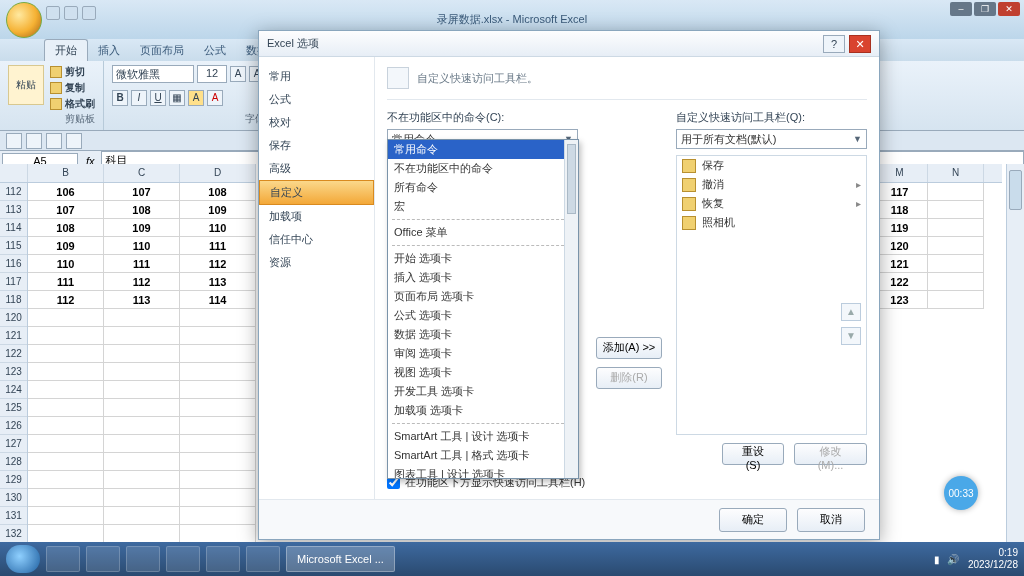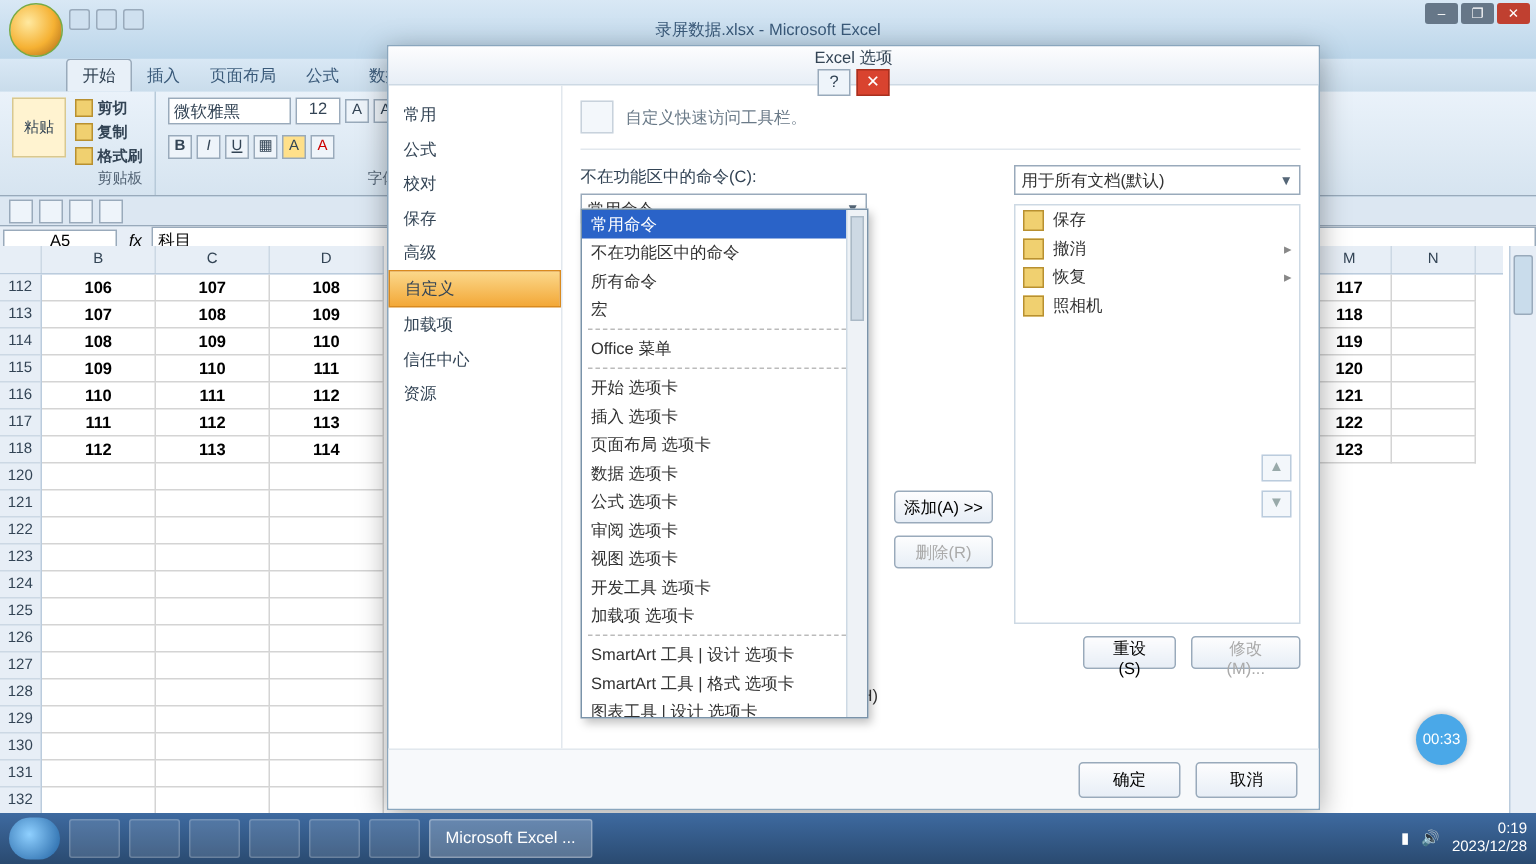--- a/index.html
+++ b/index.html
@@ -63,21 +63,21 @@
 
 
 .sheettabs{ position:absolute; bottom:16px; left:0; right:0; height:18px; background:#dce7f2; border-top:1px solid #9ab; display:flex; align-items:center; font-size:10px; padding-left:30px;}
 .sheettabs .stab{ padding:1px 8px; background:#fff; border:1px solid #9ab; border-bottom:none; margin-right:-1px;}
 .sheettabs .navg{ position:absolute; left:4px; display:flex; gap:1px;}
 .sheettabs .navg span{ width:14px;height:14px;border:1px solid #9ab;background:#eef4fa; font-size:9px; text-align:center;}
 
 
 .statusbar{ position:absolute; bottom:0; left:0; right:0; height:16px; background:#cfe0ef; border-top:1px solid #9ab; font-size:10px; display:flex; align-items:center; padding:0 6px; color:#345; justify-content:space-between;}
 .dialog{ position:absolute; top:30px; left:258px; width:622px; height:510px; background:#fff; border:1px solid #8aa6bd; box-shadow:0 4px 18px rgba(0,0,0,.35);}
-.dialog .dtitle{ height:26px; background:linear-gradient(#fdfdfe,#e7eef6); border-bottom:1px solid #cdd9e4; display:flex; align-items:center; padding:0 8px; font-size:11px; color:#345; justify-content:space-between;flex-direction:column;}
+.dialog .dtitle{ height:26px; background:linear-gradient(#fdfdfe,#e7eef6); border-bottom:1px solid #cdd9e4; display:flex; align-items:center; padding:0 8px; font-size:11px; color:#345; justify-content:space-between;}
 .dialog .dtitle .dctrls{ display:flex; gap:4px;}
 .dialog .dtitle .dctrls span{ width:22px;height:18px; border:1px solid #9ab; background:#eef4fa; text-align:center; font-size:11px; line-height:16px;}
 .dialog .dtitle .dctrls .dclose{ background:#d9432f; color:#fff; border-color:#a8301f;}
 .dialog .dbody{ position:absolute; top:26px; bottom:40px; left:0; right:0; display:flex;}
 .dialog .catlist{ width:116px; border-right:1px solid #e2e8ee; padding:8px 0;}
 .dialog .catlist div{ padding:4px 10px; font-size:11px; color:#345; cursor:pointer;}
 .dialog .catlist div.sel{ background:#f7b84f; background:linear-gradient(#fbd88b,#f3a838); border:1px solid #d98a1f;}
 .dialog .main{ flex:1; padding:10px 12px; font-size:11px; color:#333; position:relative;}
 .dialog .main .head{ display:flex; align-items:center; gap:8px; padding-bottom:10px; border-bottom:1px solid #e2e8ee; color:#6a7a88;}
 .dialog .main .head .hicon{ width:22px;height:22px;border:1px solid #c8d2dc;background:#f3f7fb;}
@@ -446,20 +446,21 @@
           <div class="combo-closed">
             <span>常用命令</span>
             <span class="car">▼</span>
           </div>
         </div>
         <div class="midbtns">
           <button>添加(A) &gt;&gt;</button>
           <button disabled="">删除(R)</button>
         </div>
         <div class="colR">
+          <div class="lbl">自定义快速访问工具栏(Q):</div>
           <div class="combo-closed">
             <span>用于所有文档(默认)</span>
             <span class="car">▼</span>
           </div>
           <div class="qa-list" id="qalist">
               <div class="item">
                 <span class="iico"></span>
                 <span>保存</span>
               </div>
               <div class="item">
@@ -499,22 +500,22 @@
       <div class="opt hl">常用命令</div>
           <div class="opt">不在功能区中的命令</div>
           <div class="opt">所有命令</div>
           <div class="opt">宏</div>
           <div class="sep"></div>
           <div class="opt">Office 菜单</div>
           <div class="sep"></div>
           <div class="opt">开始 选项卡</div>
           <div class="opt">插入 选项卡</div>
           <div class="opt">页面布局 选项卡</div>
+          <div class="opt">公式 选项卡</div>
           <div class="opt">数据 选项卡</div>
-          <div class="opt">公式 选项卡</div>
           <div class="opt">审阅 选项卡</div>
           <div class="opt">视图 选项卡</div>
           <div class="opt">开发工具 选项卡</div>
           <div class="opt">加载项 选项卡</div>
           <div class="sep"></div>
           <div class="opt">SmartArt 工具 | 设计 选项卡</div>
           <div class="opt">SmartArt 工具 | 格式 选项卡</div>
           <div class="opt">图表工具 | 设计 选项卡</div>
         </div>
     </div>

